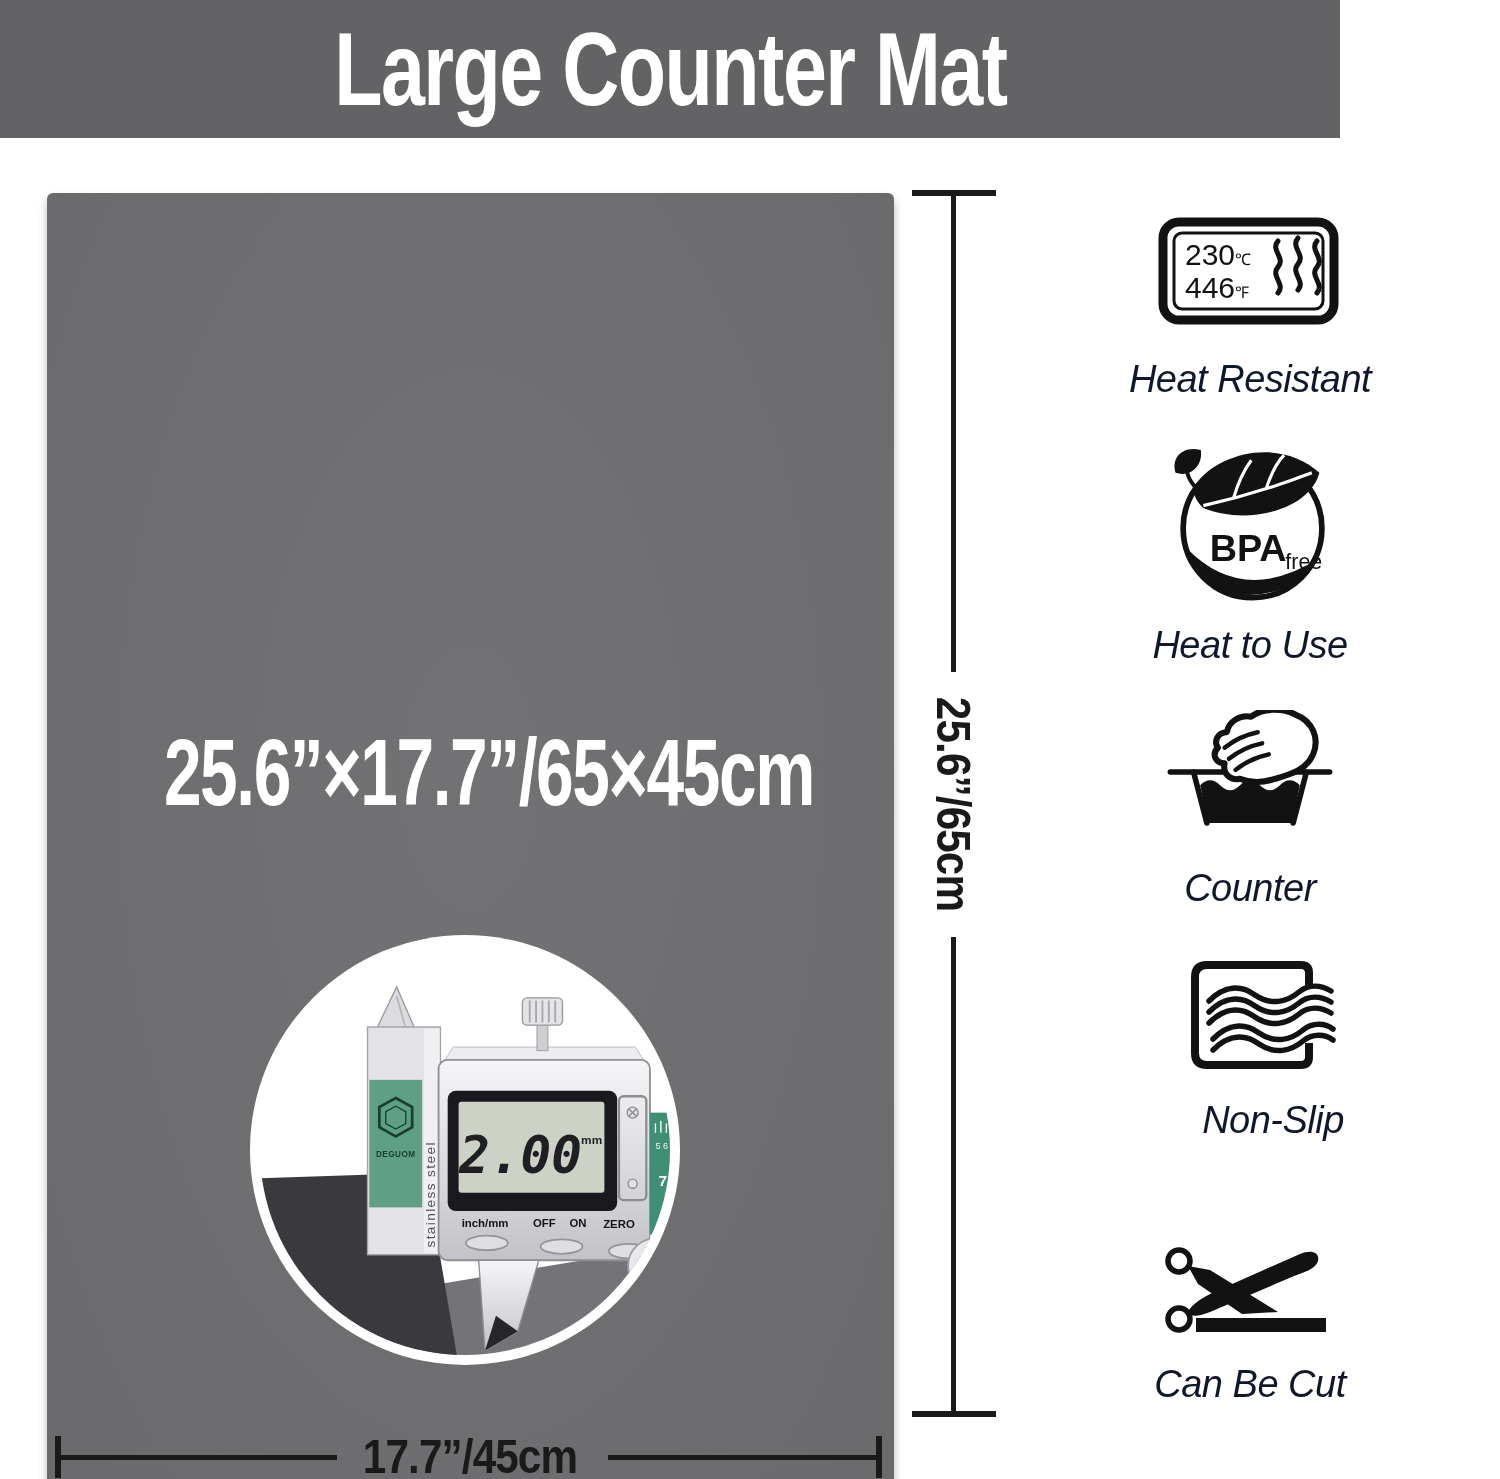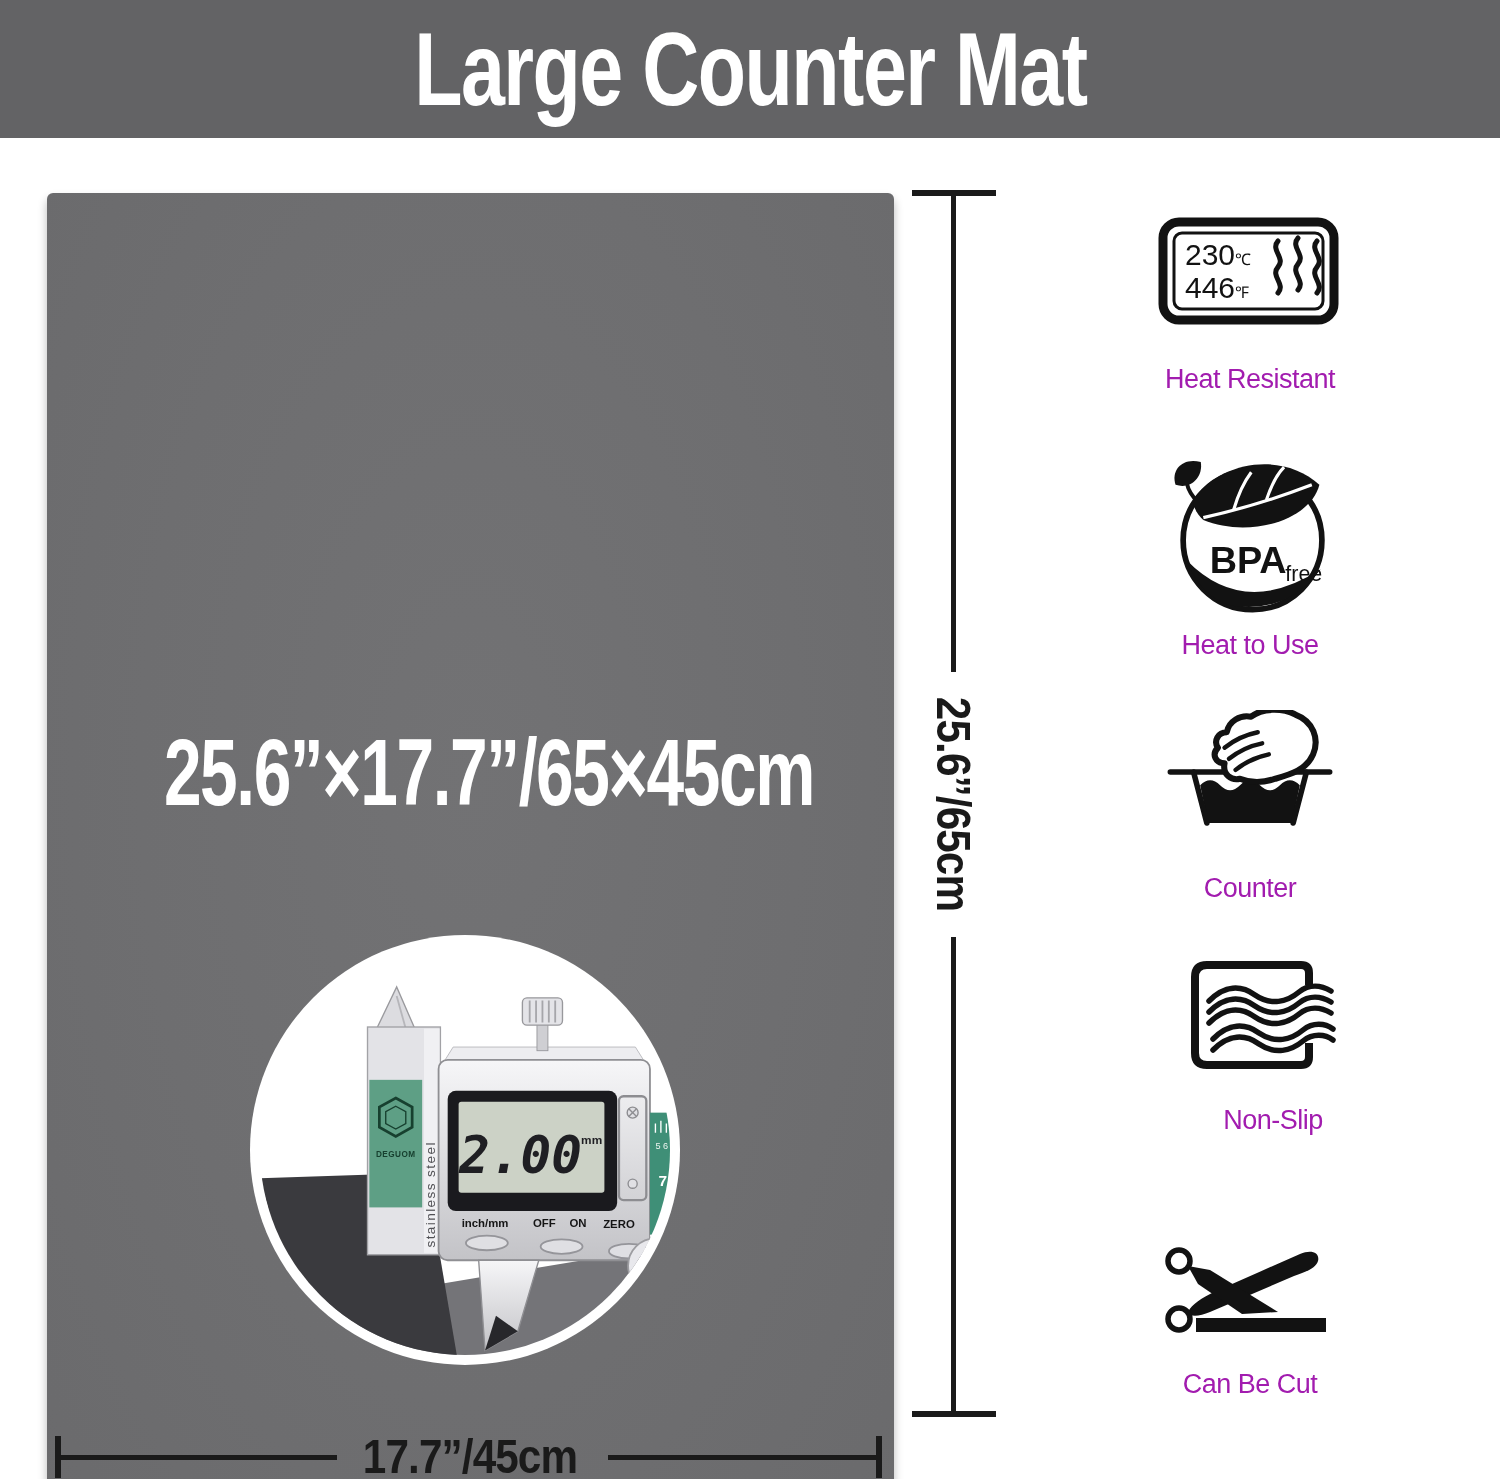--- a/index.html
+++ b/index.html
@@ -5,21 +5,21 @@
   html,body{margin:0;padding:0;}
   body{
     width:1500px;height:1479px;position:relative;background:#ffffff;
     font-family:"Liberation Sans", sans-serif;overflow:hidden;
     -webkit-font-smoothing:antialiased;
   }
   .abs{position:absolute;}
 
   
   .banner{
-    left:0;top:0;width:1500px;height:138px;background:#636365;
+    left:0;top:0;width:1340px;height:138px;background:#636365;
     display:flex;align-items:center;justify-content:center;
   }
   .banner .title{
     color:#ffffff;font-size:104px;font-weight:bold;letter-spacing:-2px;
     transform:scaleX(0.76);transform-origin:center;white-space:nowrap;
   }
 
   
   .mat{
     left:47px;top:193px;width:835px;height:1390px;border-radius:6px;
@@ -57,22 +57,22 @@
     transform:translate(-50%,-50%) rotate(90deg) scaleX(0.88);
   }
   .h-label{
     left:470px;top:1433px;color:#1a1a1a;font-size:48px;font-weight:bold;
     line-height:48px;letter-spacing:-1px;white-space:nowrap;
     transform:translateX(-50%) scaleX(0.88);
   }
 
   
   .f-label{
-    color:#a21caf;font-size:27px;font-weight:500;line-height:44px;
-    white-space:nowrap;transform:translateX(-50%);letter-spacing:-0.5px;
+    color:#0f172a;font-size:38px;font-weight:500;line-height:44px;
+    white-space:nowrap;transform:translateX(-50%);letter-spacing:-0.5px;font-style:italic;
   }
   .f-icon svg{display:block;}
 </style>
 </head>
 <body>
 
 <header class="abs banner">
   <span class="title">Large Counter Mat</span>
 </header>
 
@@ -181,21 +181,21 @@
     <text x="28" y="82" font-size="30" fill="#121212" font-family="'Liberation Sans', sans-serif"><tspan>446</tspan><tspan font-size="16">℉</tspan></text>
     <g fill="none" stroke="#121212" stroke-width="5" stroke-linecap="round">
       <path d="M121,25 c-8,9 8,17 0,26 c-8,9 8,17 0,26"></path>
       <path d="M141,22 c-8,9 8,17 0,26 c-8,9 8,17 0,26"></path>
       <path d="M160,25 c-8,9 8,17 0,26 c-8,9 8,17 0,26"></path>
     </g>
   </svg>
 </div>
 <div class="abs f-label" style="left:1250px;top:357px;">Heat Resistant</div>
 
-<div class="abs f-icon" style="left:1168px;top:452px;">
+<div class="abs f-icon" style="left:1168px;top:440px;">
   <svg width="164" height="164" viewBox="0 0 130 130">
     <path d="M24,40 C14,30 12,20 18,10" fill="none" stroke="#121212" stroke-width="3"></path>
     <path d="M6,26 C2,14 12,4 26,8 C28,20 18,30 6,26 Z" fill="#121212"></path>
     <circle cx="67" cy="70" r="55" fill="#ffffff" stroke="#121212" stroke-width="4.5"></circle>
     <path d="M20,38 C42,6 92,0 120,26 C112,56 62,68 28,54 C23,49 20,44 20,38 Z" fill="#121212"></path>
     <g fill="none" stroke="#ffffff" stroke-width="2.5">
       <path d="M28,52 C55,46 88,36 114,26"></path>
       <path d="M52,46 C56,32 60,24 66,16"></path>
       <path d="M78,38 C82,26 86,18 92,12"></path>
     </g>

